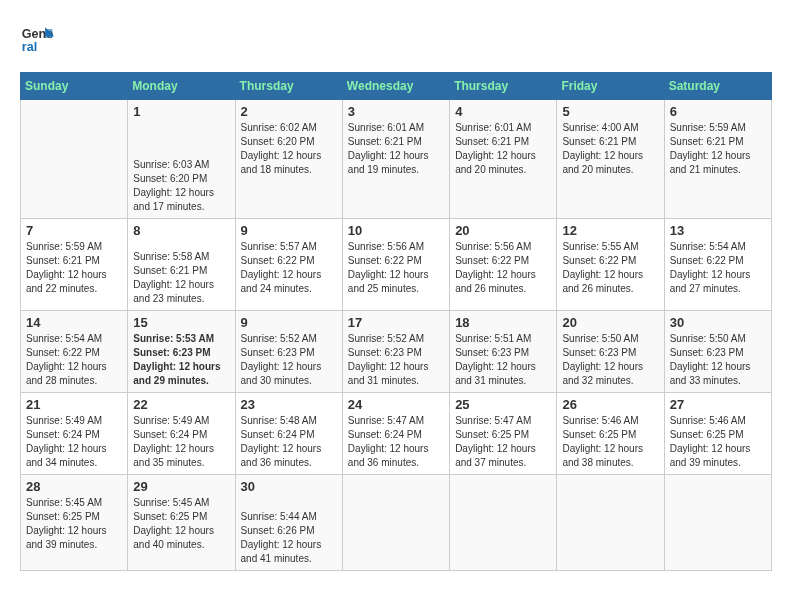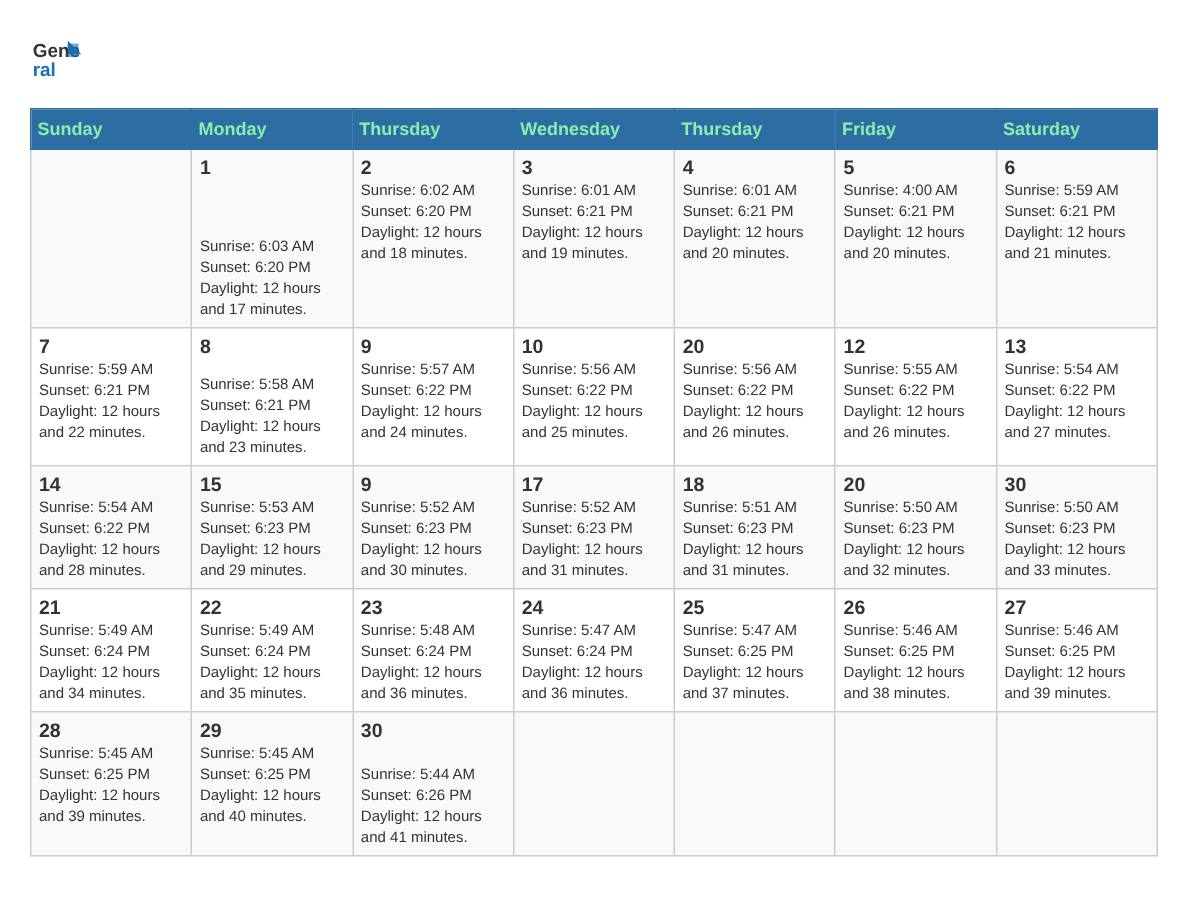--- a/index.html
+++ b/index.html
@@ -215,21 +215,21 @@
       <tr>
         <td>
           <span class="day-num">14</span>
           <div class="day-info" style="white-space: pre-line;">Sunrise: 5:54 AM
 Sunset: 6:22 PM
 Daylight: 12 hours
 and 28 minutes.</div>
         </td>
         <td>
           <span class="day-num">15</span>
-          <div class="day-info" style="white-space: pre-line;">Sunrise: 5:53 AM
+          <div class="day-info" style="white-space: pre-line; font-weight: bold;">Sunrise: 5:53 AM
 Sunset: 6:23 PM
 Daylight: 12 hours
 and 29 minutes.</div>
         </td>
         <td>
           <span class="day-num">9</span>
           <div class="day-info" style="white-space: pre-line;">Sunrise: 5:52 AM
 Sunset: 6:23 PM
 Daylight: 12 hours
 and 30 minutes.</div>

